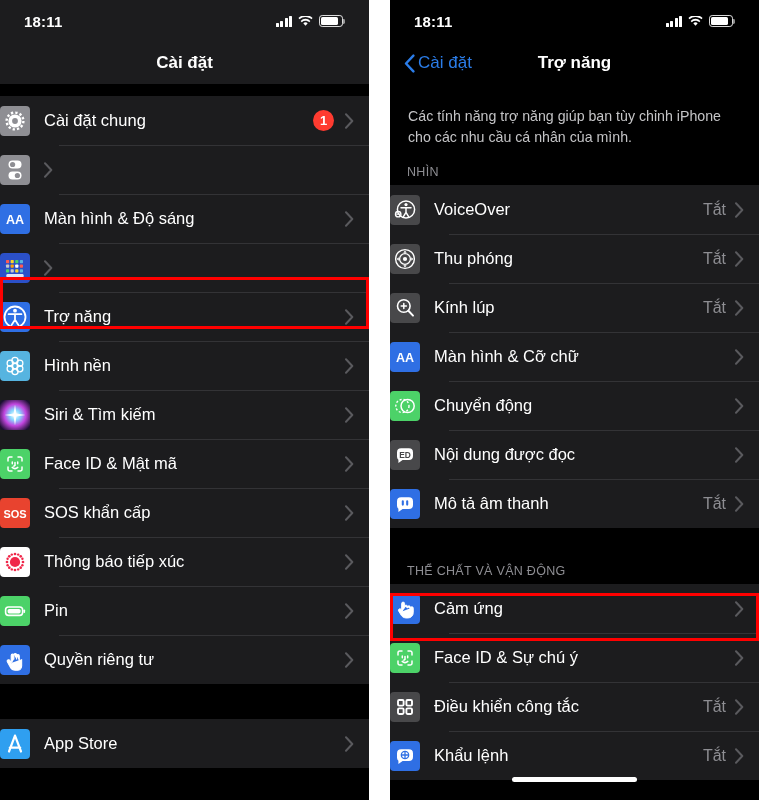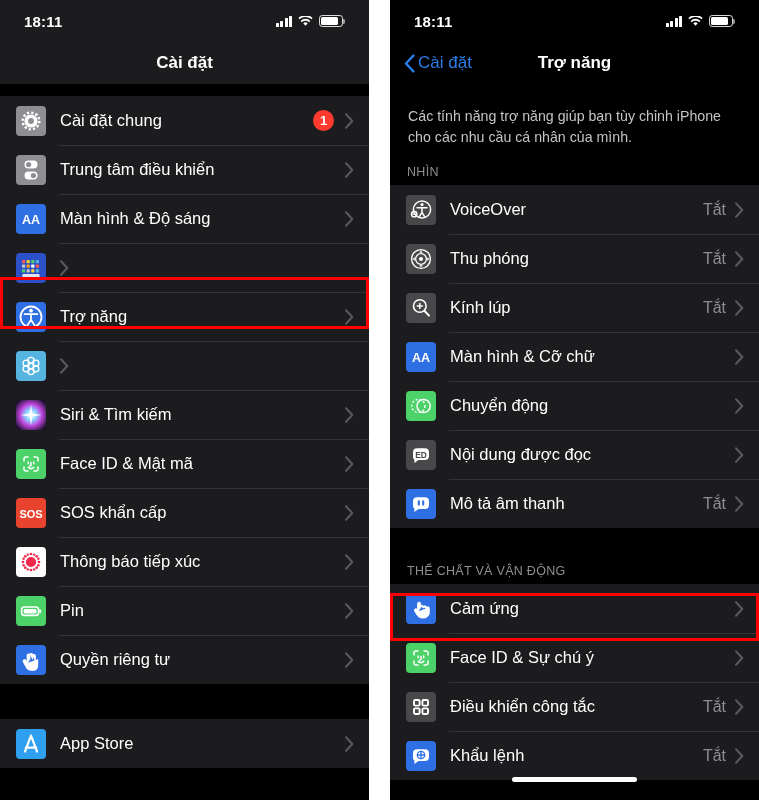--- a/index.html
+++ b/index.html
@@ -47,21 +47,21 @@
   .backbtn{ display:flex; align-items:center; gap:3px; color:#1f7ae0; position:relative; z-index:2; }
   .backchev{ width:11px; height:19px; flex:none; }
   .backbtn .blabel{ color:#2b7de9; font-size:17px; }
 
   
   .scroll{ height:716px; background:#000; overflow:hidden; position:relative; }
   .spacer{ background:#000; }
   .group{ background:#1c1c1e; }
   .row{
     display:flex; align-items:center; height:49px;
-    padding-left:16px; position:relative; background:#1c1c1e;
+    padding-left:0; position:relative; background:#1c1c1e;
   }
   .row + .row::before{
     content:""; position:absolute; left:59px; right:0; top:0; height:1px; background:#333336;
   }
   .ico{ width:30px; height:30px; border-radius:4px; flex:none; margin-right:14px;
     display:flex; align-items:center; justify-content:center; overflow:hidden; position:relative; }
   .label{ color:#fff; font-size:16.5px; flex:1; white-space:nowrap; }
   .value{ color:#8e8e93; font-size:16px; margin-right:9px; }
   .badge{ background:#ff3b30; color:#fff; font-size:13px; font-weight:600;
     min-width:21px; height:21px; border-radius:11px; display:flex;
@@ -138,21 +138,20 @@
 
         <div class="row">
           <div class="ico" style="background:#8e8e93">
             <svg class="glyph" viewBox="0 0 30 30">
                 <rect x="8.5" y="5.5" width="13" height="8" rx="4" fill="#fff"></rect>
                 <circle cx="12.6" cy="9.5" r="2.6" fill="#8e8e93"></circle>
                 <rect x="8.5" y="16.5" width="13" height="8" rx="4" fill="#fff"></rect>
                 <circle cx="17.4" cy="20.5" r="2.6" fill="#8e8e93"></circle>
               </svg>
           </div>
-          <div class="label">Trung tâm điều khiển</div>
           <svg class="chev" viewBox="0 0 9 16">
               <path d="M1 1.3 7.3 8 1 14.7" fill="none" stroke="#5a5a5e" stroke-width="2" stroke-linecap="round" stroke-linejoin="round"></path>
             </svg>
         </div>
 
         <div class="row">
           <div class="ico" style="background:#2f6fe4">
             <svg class="glyph" viewBox="0 0 30 30">
                 <text x="15" y="20" text-anchor="middle" font-family="Liberation Sans, sans-serif" font-size="12.5" font-weight="bold" fill="#fff">AA</text>
               </svg>
@@ -209,20 +208,21 @@
                   <circle cx="15" cy="15" r="3.1"></circle>
                   <circle cx="15" cy="9.4" r="3.1"></circle>
                   <circle cx="15" cy="20.6" r="3.1"></circle>
                   <circle cx="10.2" cy="12.2" r="3.1"></circle>
                   <circle cx="19.8" cy="12.2" r="3.1"></circle>
                   <circle cx="10.2" cy="17.8" r="3.1"></circle>
                   <circle cx="19.8" cy="17.8" r="3.1"></circle>
                 </g>
               </svg>
           </div>
+          <div class="label">Hình nền</div>
           <svg class="chev" viewBox="0 0 9 16">
               <path d="M1 1.3 7.3 8 1 14.7" fill="none" stroke="#5a5a5e" stroke-width="2" stroke-linecap="round" stroke-linejoin="round"></path>
             </svg>
         </div>
 
         <div class="row">
           <div class="ico" style="background:#14142a">
             <svg class="glyph" viewBox="0 0 30 30">
               <defs>
                 <radialGradient id="sg" cx="50%" cy="50%" r="62%">

